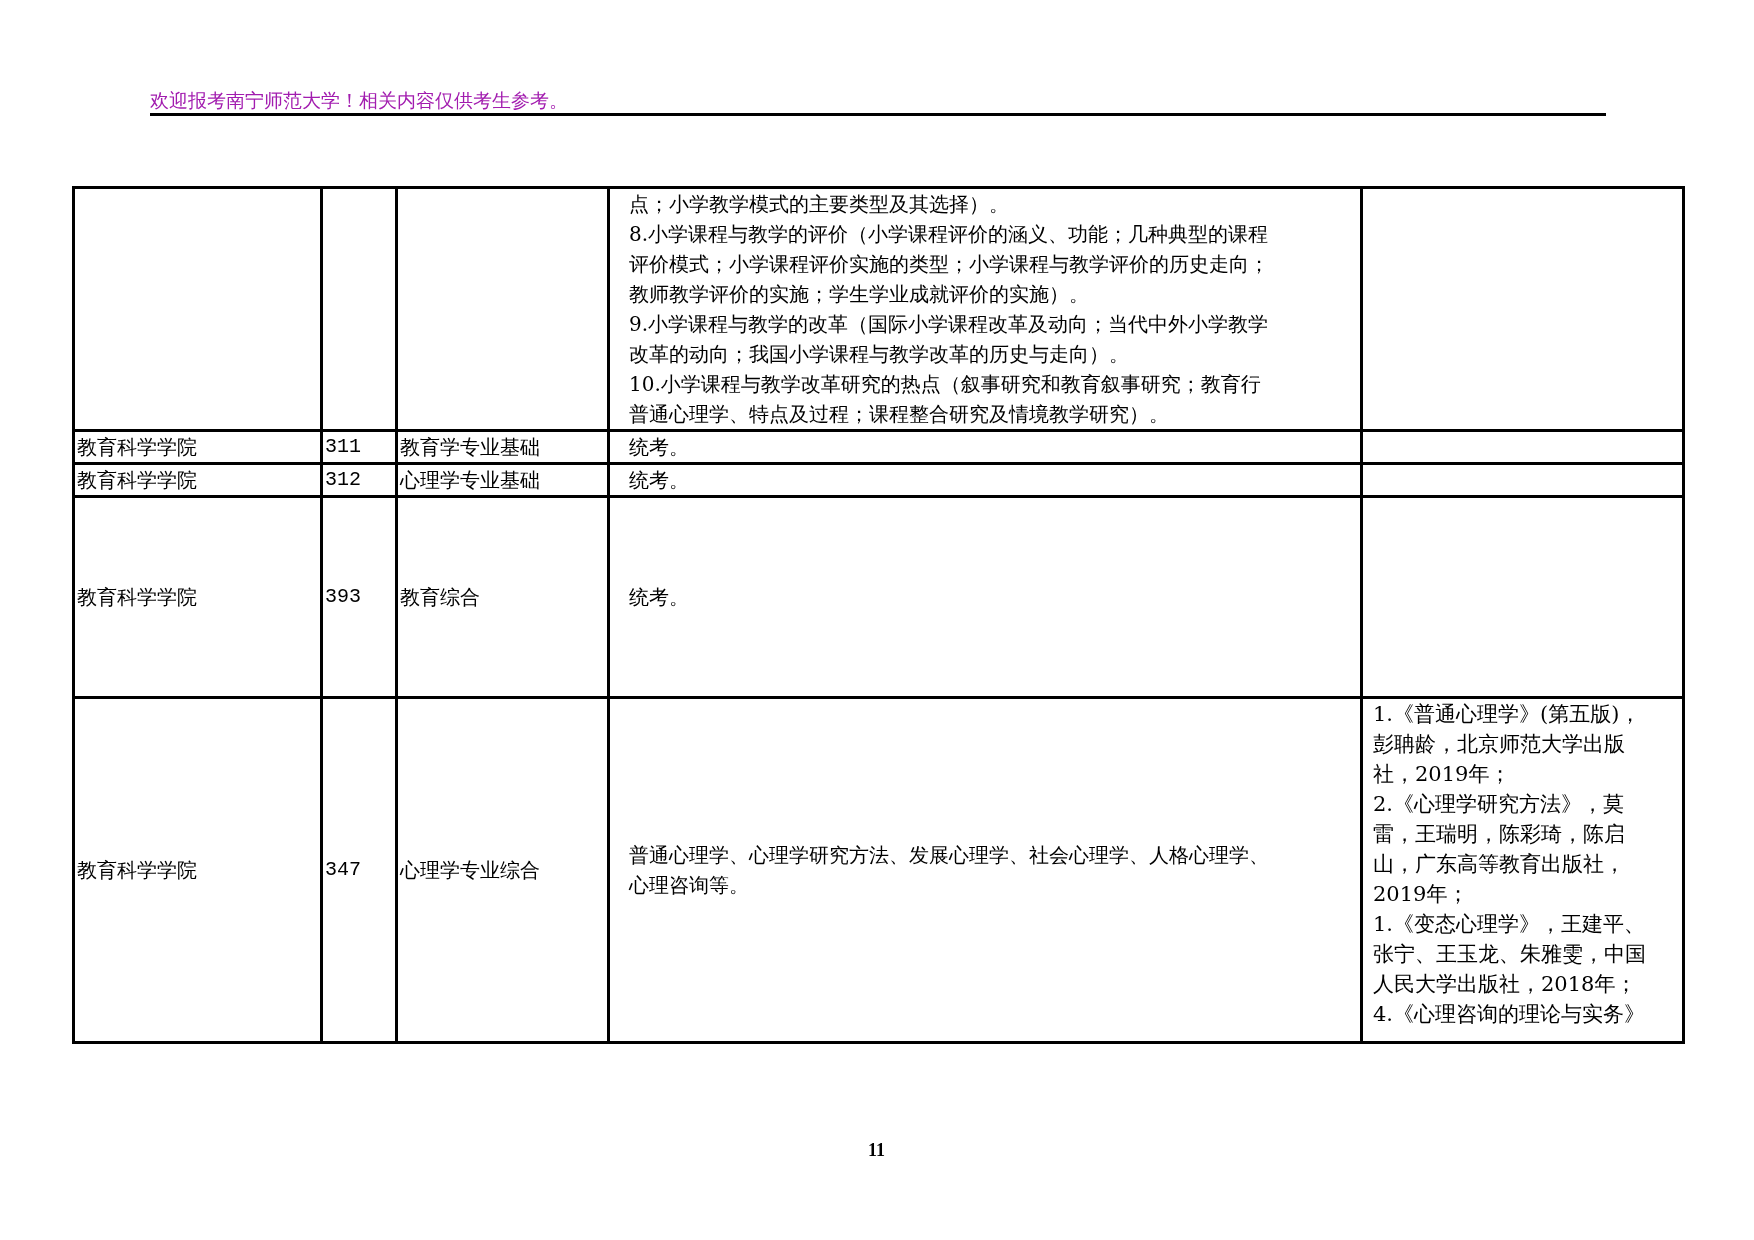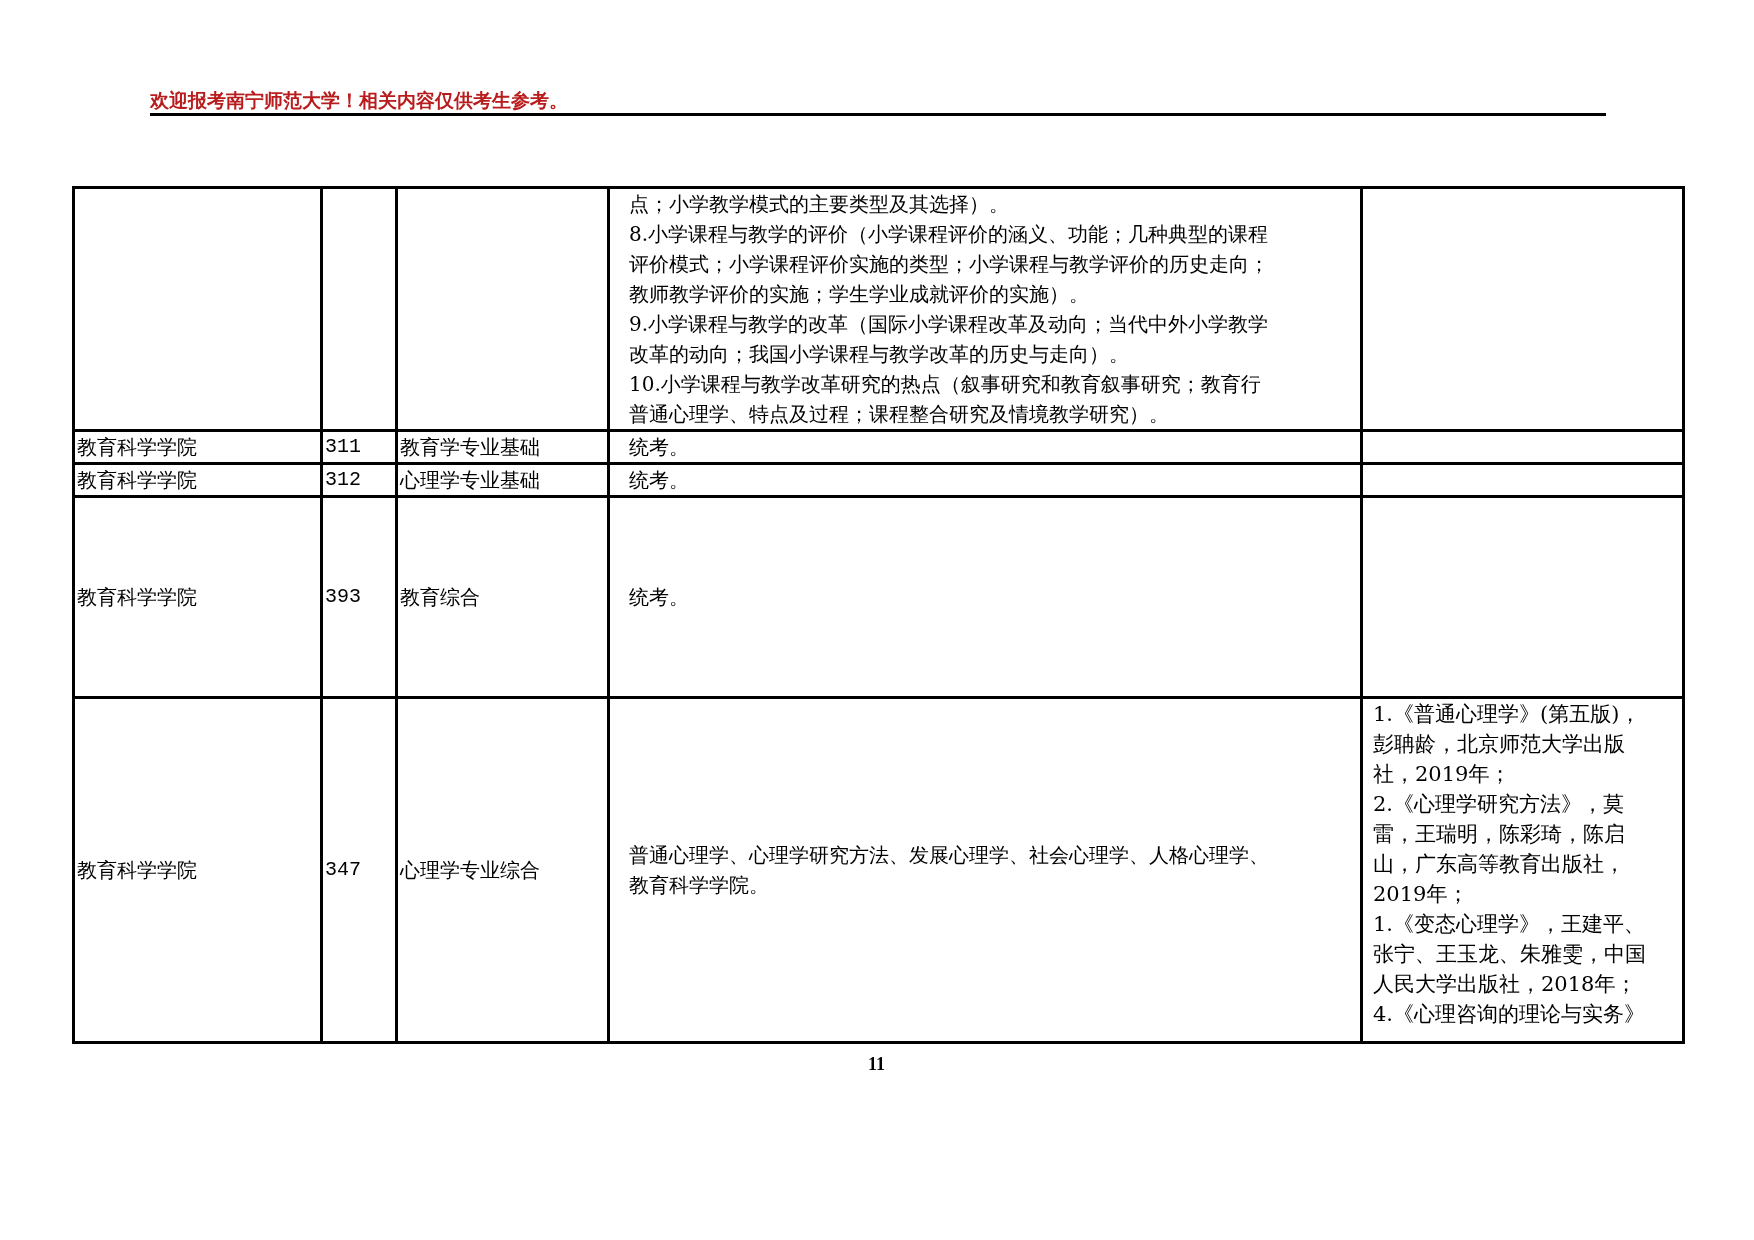--- a/index.html
+++ b/index.html
@@ -1,32 +1,32 @@
 <!DOCTYPE html>
 <html><head>
 <meta charset="utf-8">
 <style>
   html, body { margin:0; padding:0; background:#ffffff; }
   body { width:1754px; height:1240px; position:relative; overflow:hidden;
          font-family:"DejaVu Serif","Liberation Serif",serif; color:#000; }
-  .header-text { position:absolute; left:150px; top:88px; font-size:19px; font-weight:bold;
-                 color:#b91c1c; font-family:"DejaVu Sans","Liberation Sans",sans-serif; letter-spacing:0px; white-space:nowrap; }
+  .header-text { position:absolute; left:150px; top:88px; font-size:19px; font-weight:normal;
+                 color:#a21caf; font-family:"DejaVu Sans","Liberation Sans",sans-serif; letter-spacing:0px; white-space:nowrap; }
   .header-rule { position:absolute; left:150px; top:113px; width:1456px; height:3px; background:#000; }
   table.main { position:absolute; left:72px; top:186px; border-collapse:collapse; table-layout:fixed;
                width:1610px; font-size:20px; }
   table.main td { border:3px solid #000; vertical-align:middle; padding:0 2px; line-height:30px; }
   col.c1 { width:248px; } col.c2 { width:75px; } col.c3 { width:212px; } col.c4 { width:753px; } col.c5 { width:322px; }
   .r0 td { height:236px; } .r1 td { height:27px; } .r2 td { height:28px; }
   .r3 td { height:198px; } .r4 td { height:342px; }
   .content-lines div { white-space:nowrap; }
   .c4cell { padding-left:19px !important; }
   .refs { font-size:21px; line-height:31.5px; padding-left:10px !important; padding-right:6px !important; }
   .refs div { white-space:nowrap; }
   .num { font-family:Liberation Mono, monospace; }
-  .page-num { position:absolute; left:868px; top:1054px; font-size:18px; font-weight:bold;
+  .page-num { position:absolute; left:868px; top:1140px; font-size:18px; font-weight:bold;
               font-family:"Liberation Serif","DejaVu Serif",serif; }
 </style>
 </head>
 <body>
 
 <div class="header-text">欢迎报考南宁师范大学！相关内容仅供考生参考。</div>
 <div class="header-rule"></div>
 
 <table class="main">
   <colgroup>
@@ -73,21 +73,21 @@
       <td>教育综合</td>
       <td class="c4cell">统考。</td>
       <td></td>
     </tr>
     <tr class="r4">
       <td>教育科学学院</td>
       <td class="num">347</td>
       <td>心理学专业综合</td>
       <td class="c4cell content-lines">
         <div>普通心理学、心理学研究方法、发展心理学、社会心理学、人格心理学、</div>
-        <div>教育科学学院。</div>
+        <div>心理咨询等。</div>
       </td>
       <td class="refs" style="vertical-align:top;">
         <div>1.《普通心理学》(第五版)，</div>
         <div>彭聃龄，北京师范大学出版</div>
         <div>社，2019年；</div>
         <div>2.《心理学研究方法》，莫</div>
         <div>雷，王瑞明，陈彩琦，陈启</div>
         <div>山，广东高等教育出版社，</div>
         <div>2019年；</div>
         <div>1.《变态心理学》，王建平、</div>

